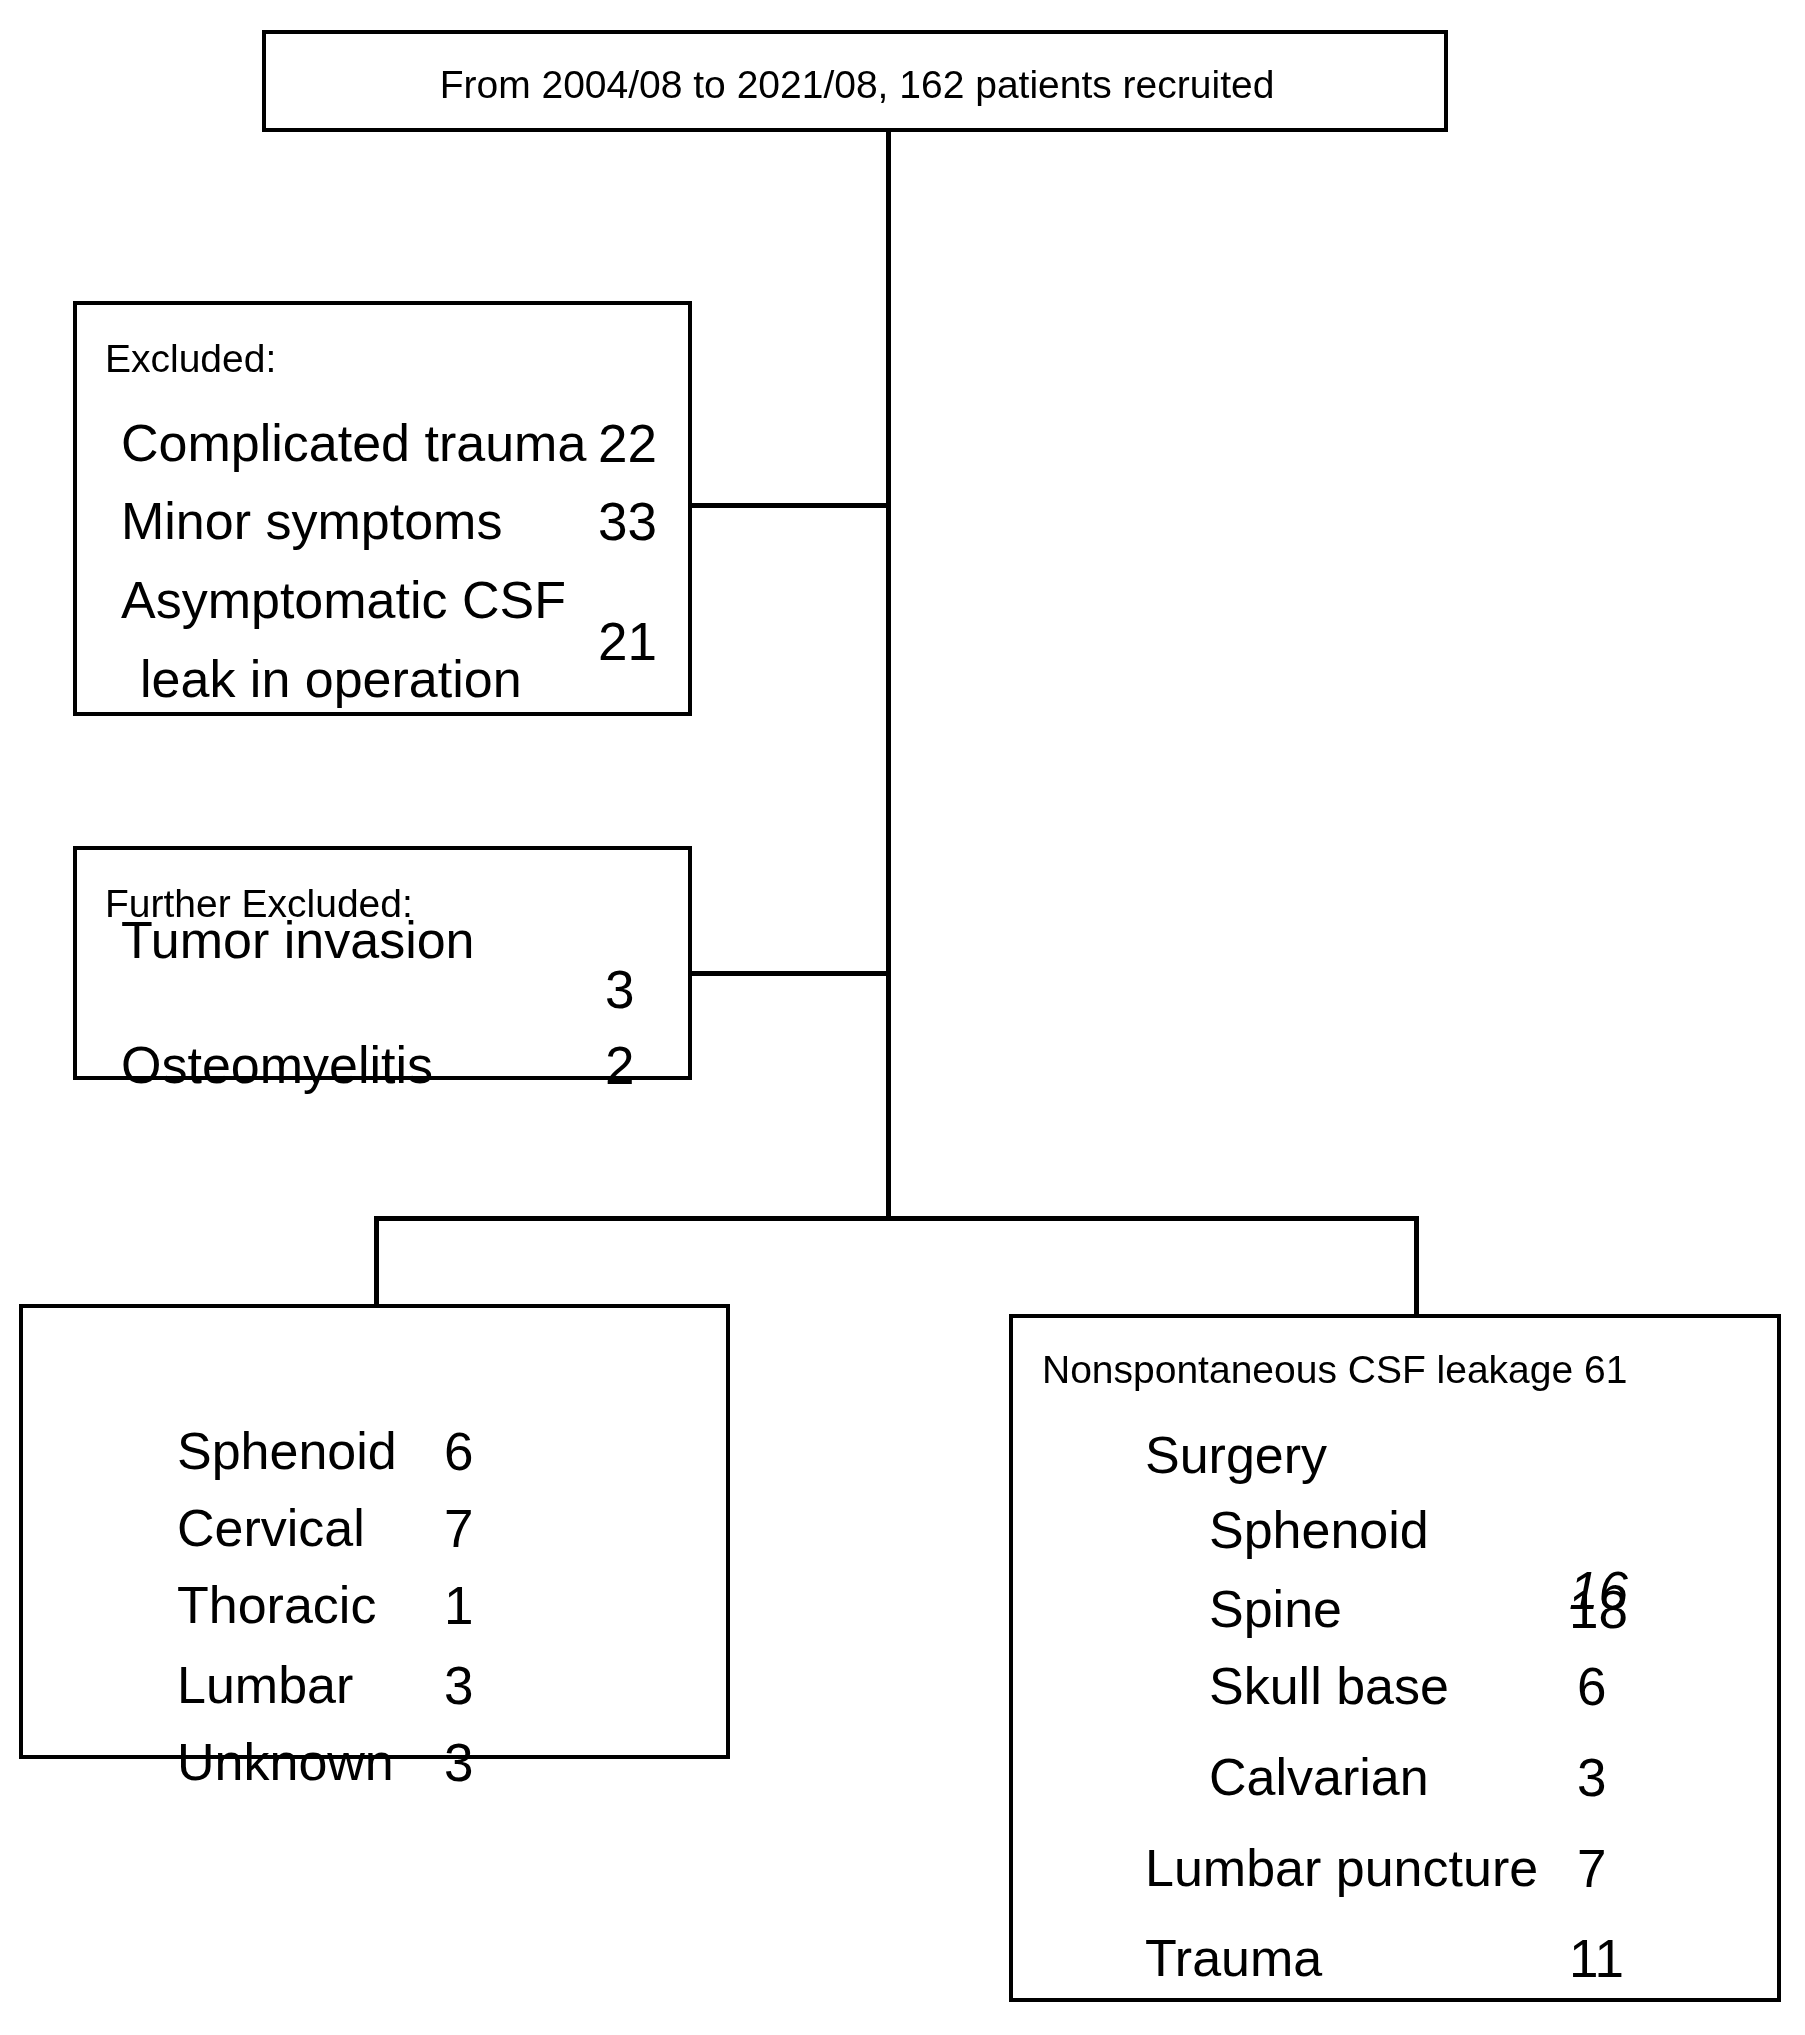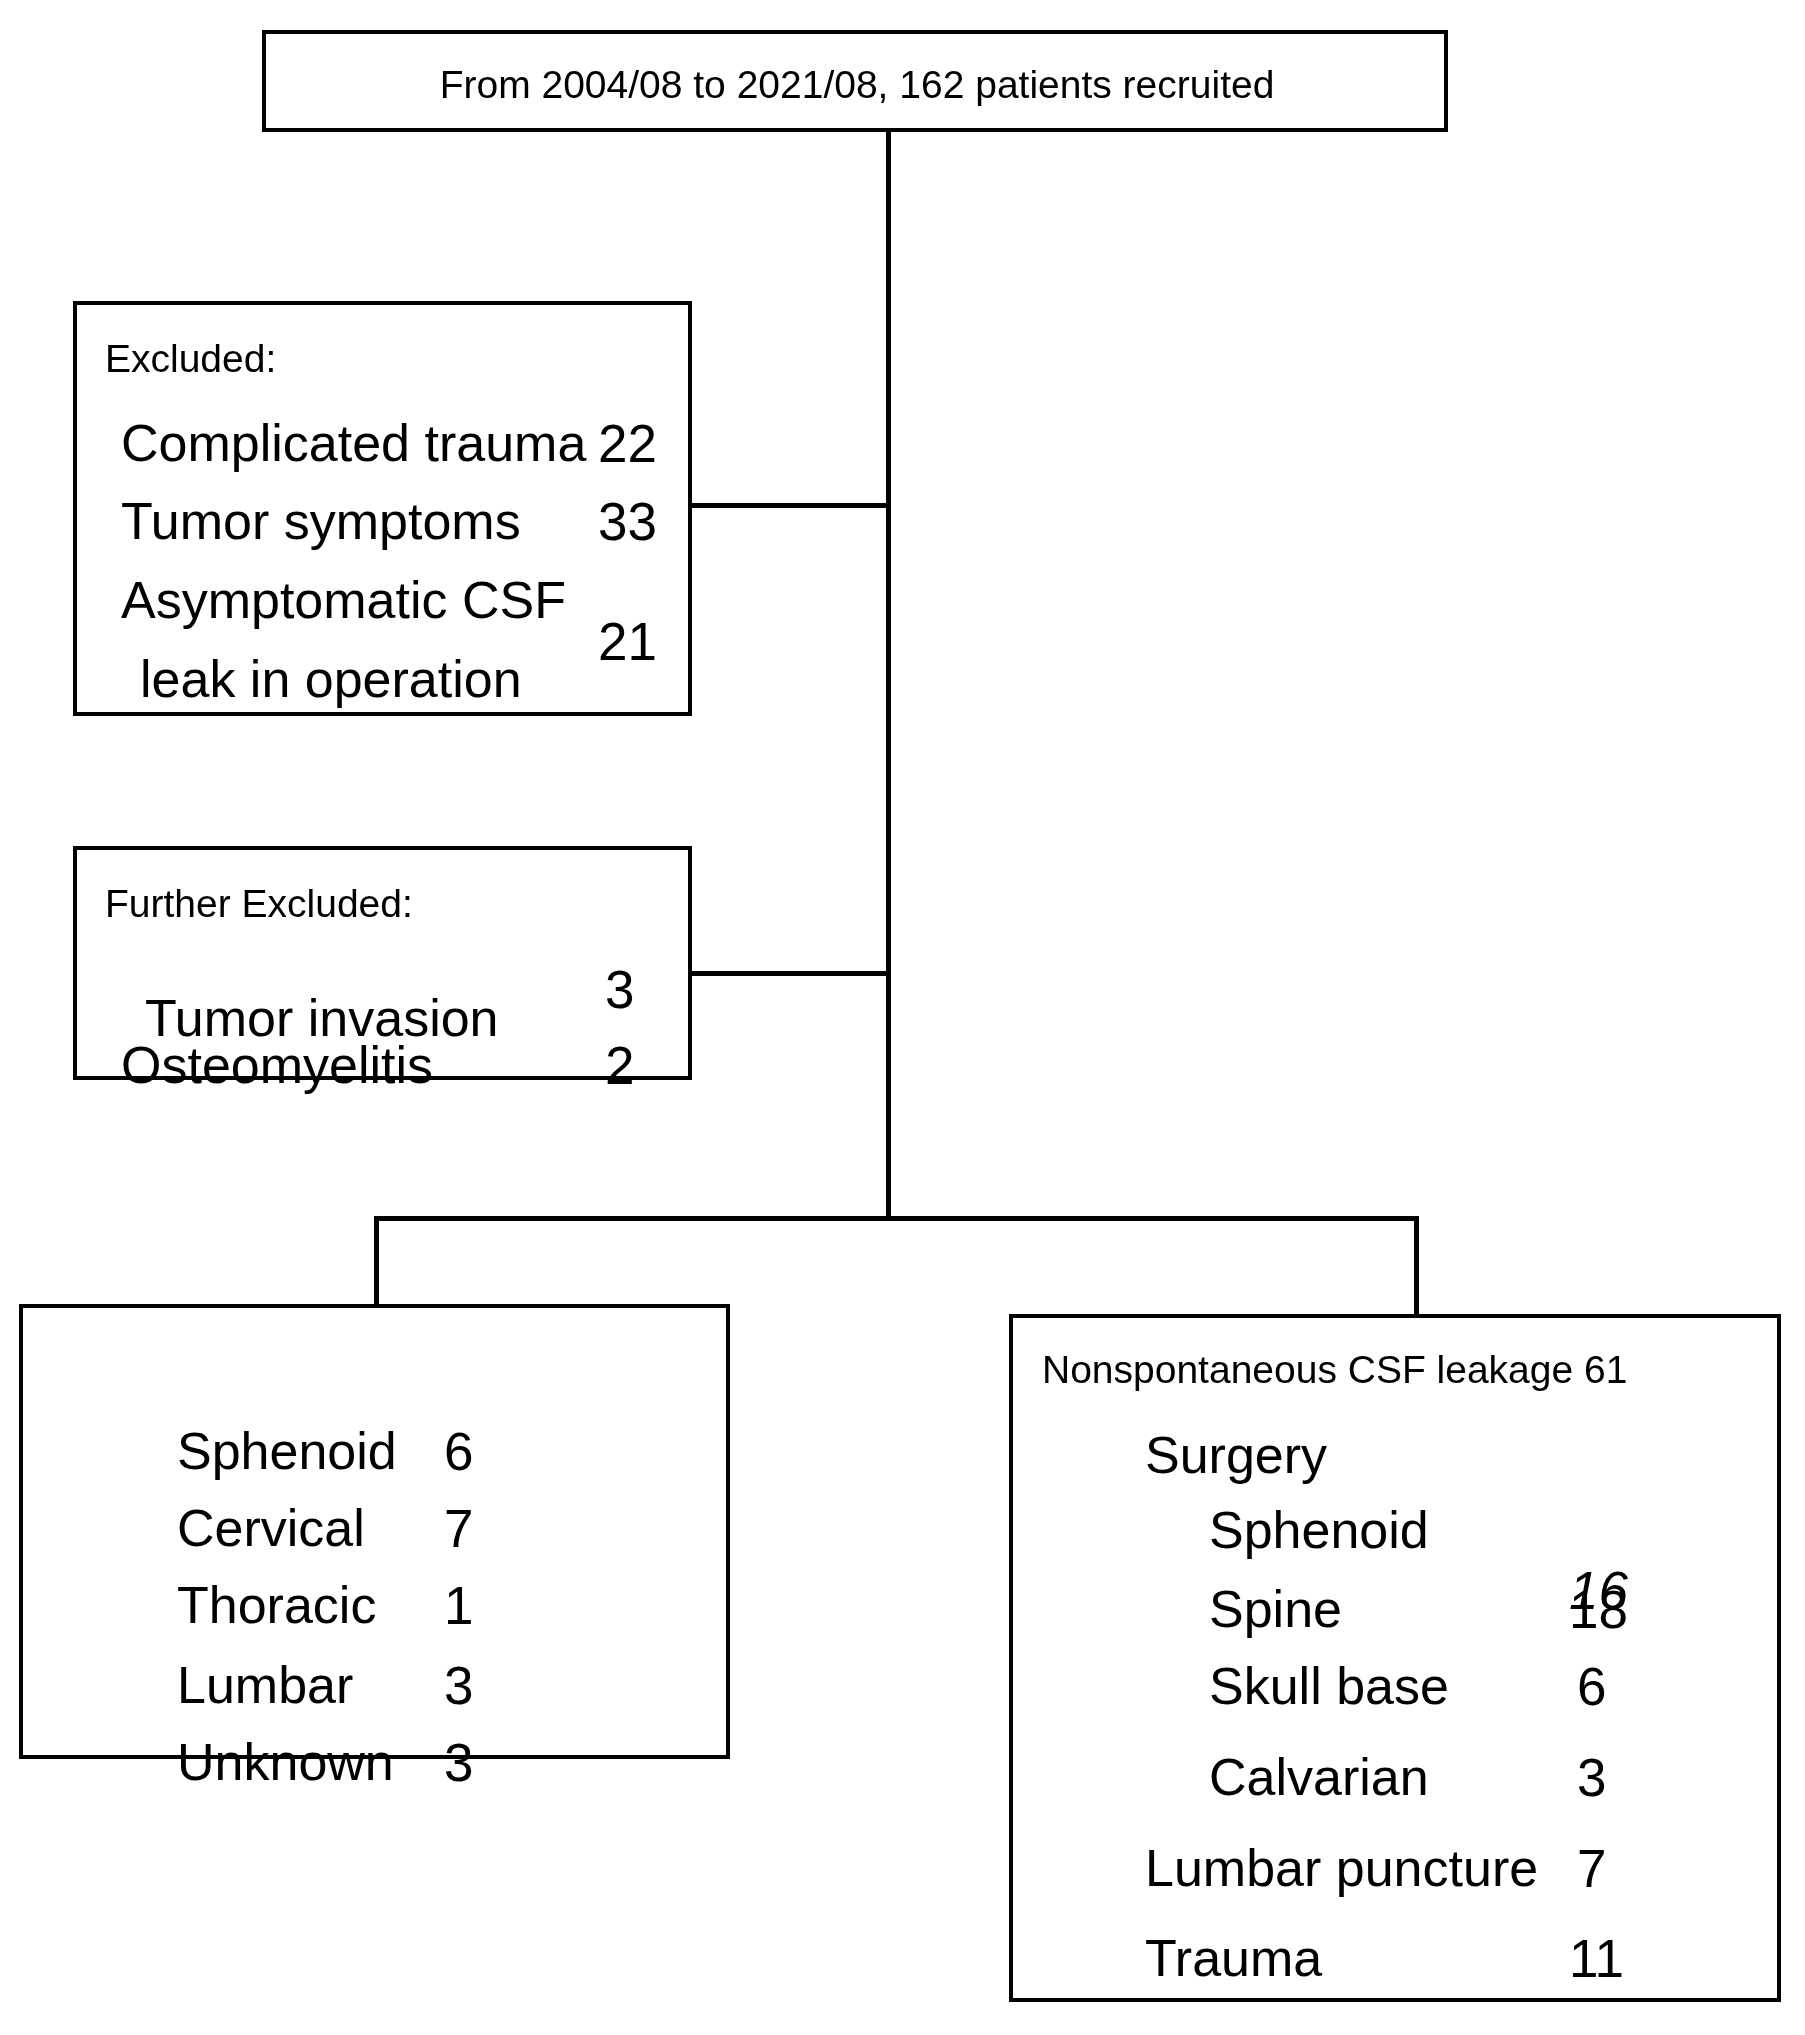--- a/index.html
+++ b/index.html
@@ -76,34 +76,34 @@
 
   <div class="vline" style="left:886px; top:132px; height:1089px;"></div>
 
   <div class="box" style="left:73px; top:301px; width:619px; height:415px;"></div>
 
   <div class="txt t-head" style="left:105px; top:339px;text-align:center;">Excluded:</div>
 
   <div class="row" style="left:121px; top:417px;">Complicated trauma</div>
   <div class="num" style="left:598px; top:417px;">22</div>
 
-  <div class="row" style="left:121px; top:495px;">Tumor symptoms</div>
+  <div class="row" style="left:121px; top:495px;">Minor symptoms</div>
   <div class="num" style="left:598px; top:495px;">33</div>
 
   <div class="row" style="left:121px; top:574px;">Asymptomatic CSF</div>
   <div class="row" style="left:140px; top:653px;">leak in operation</div>
   <div class="num" style="left:598px; top:615px;">21</div>
 
   <div class="hline" style="left:692px; top:503px; width:197px;"></div>
 
   <div class="box" style="left:73px; top:846px; width:619px; height:234px;"></div>
 
   <div class="txt t-head" style="left:105px; top:884px;">Further Excluded:</div>
 
-  <div class="row" style="left:121px; top:992px;margin-left:24px;">Tumor invasion</div>
+  <div class="row" style="left:121px; top:914px;">Tumor invasion</div>
   <div class="num" style="left:605px; top:963px;">3</div>
 
   <div class="row" style="left:121px; top:1039px;">Osteomyelitis</div>
   <div class="num" style="left:605px; top:1039px;">2</div>
 
   <div class="hline" style="left:692px; top:971px; width:197px;"></div>
 
   <div class="hline" style="left:374px; top:1216px; width:1045px;"></div>
   <div class="vline" style="left:374px; top:1216px; height:92px;"></div>
   <div class="vline" style="left:1414px; top:1216px; height:103px;"></div>

